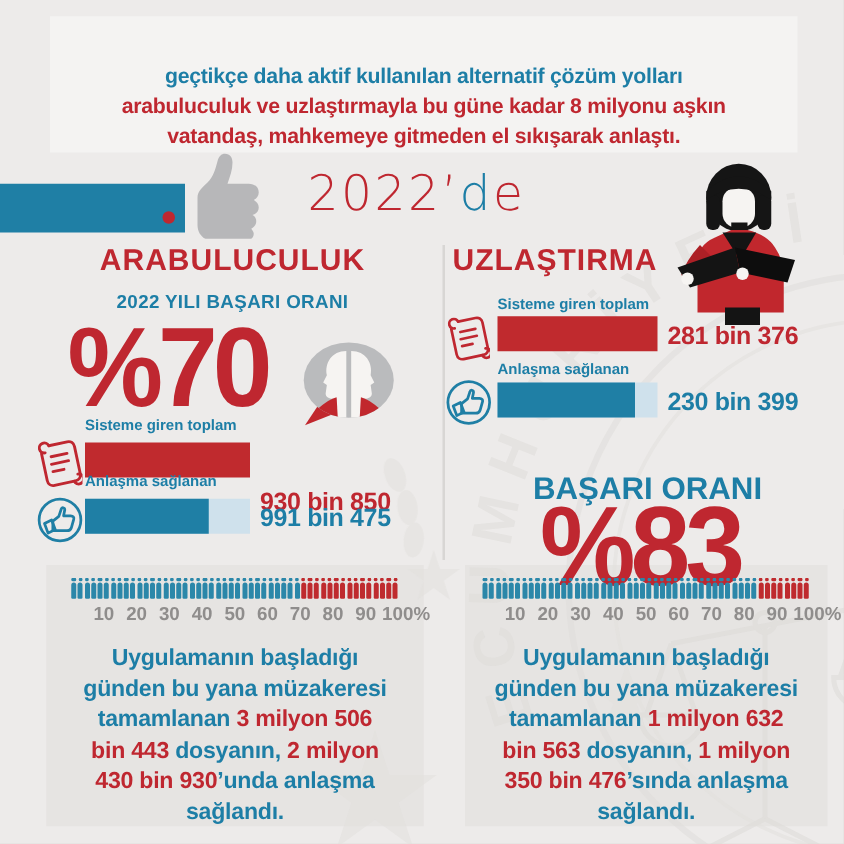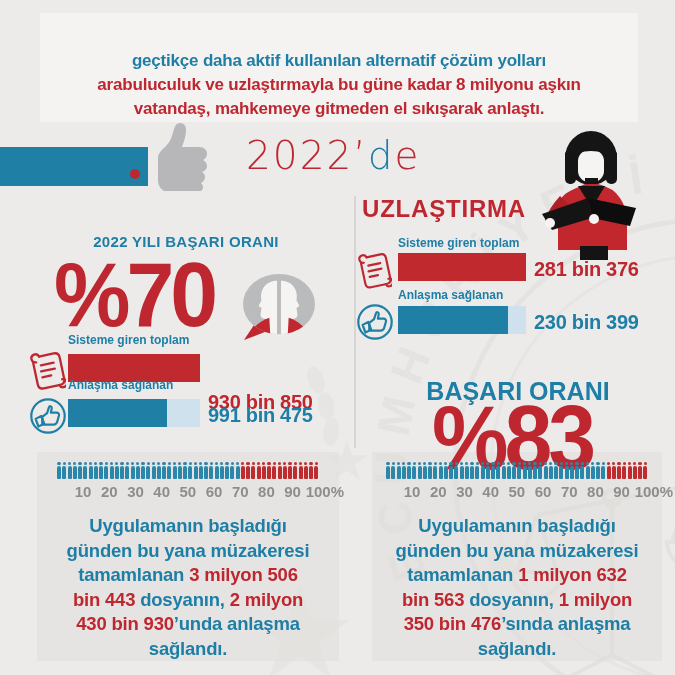--- a/index.html
+++ b/index.html
@@ -60,20 +60,21 @@
 
   <div class="abs bbar z2"></div>
   <div class="abs bdot z2"></div>
   <svg class="abs thumb z2" viewBox="0 0 70 68">
     <path fill="#b7b7b9" d="M12 58 V36 c0-5 4-8 8-12 5-5 6-10 8-17 1-4 3-6 6-6 4 0 6 3 6 7 0 6-2 11-4 17 h17 c5 0 8 3 8 7 0 3-2 5-4 6 2 1 4 3 4 6 0 3-2 5-5 6 2 1 3 3 3 5 0 3-2 5-4 6 1 1 2 3 2 4 0 4-4 6-8 6 H26 c-8 0-14-5-14-13 z"></path>
   </svg>
   <div class="abs year z2"><span class="r">2022’</span><span class="t">d</span><span class="r">e</span></div>
 
   <div class="abs vdiv"></div>
 
+  <div class="abs col-title z2" style="left:30px;top:195px;width:312px;text-align:center;">ARABULUCULUK</div>
   <div class="abs subtitle z2">2022 YILI BAŞARI ORANI</div>
   <div class="abs bigrate z2" style="left:54px;top:249px;">%70</div>
 
   <svg class="abs z2" style="left:240px;top:272px;" width="78" height="72" viewBox="0 0 80 74">
     <defs>
         <clipPath id="bub">
           <ellipse cx="40" cy="33" rx="37" ry="31"></ellipse>
         </clipPath>
       </defs>
     <path d="M16 52 L4 70 L32 59 Z" fill="#c1272d"></path>

